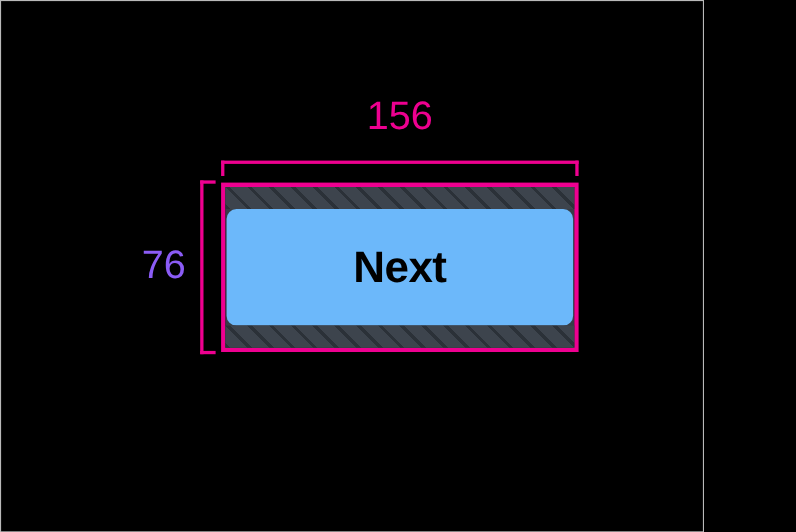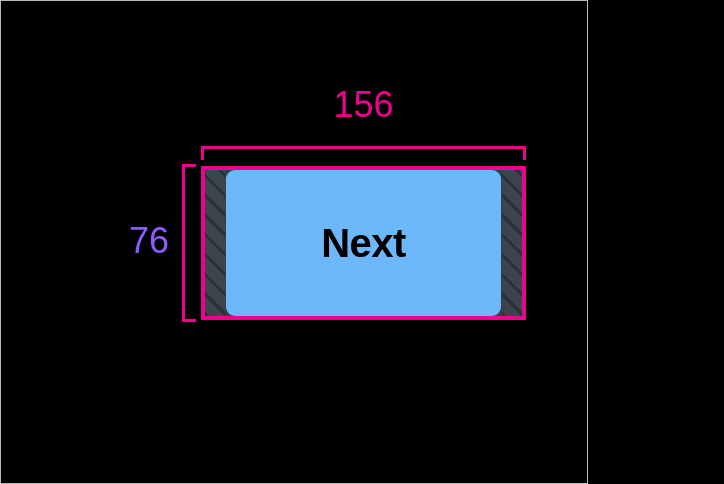--- a/index.html
+++ b/index.html
@@ -9,21 +9,21 @@
   }
   body {
     width: 724px;
     height: 484px;
     overflow: hidden;
     font-family: "Liberation Sans", sans-serif;
   }
 
   #canvas {
     position: relative;
-    width: 588px;
+    width: 640px;
     height: 484px;
     background: #000000;
     box-sizing: border-box;
     border: 1px solid #b9b9b9;
     overflow: hidden;
   }
 
   
   #measure-box {
     position: absolute;
@@ -37,21 +37,21 @@
   }
 
   
   #widget {
     position: absolute;
     left: 0;
     top: 0;
     right: 0;
     bottom: 0;
     display: flex;
-    flex-direction: row;
+    flex-direction: column;
     background: #373e47;
   }
 
   .hatch-strip {
     flex: 0 0 20px;
     background-color: #373e47;
     background-image: repeating-linear-gradient(
       45deg,
       #2b3138 0px,
       #2b3138 3px,

